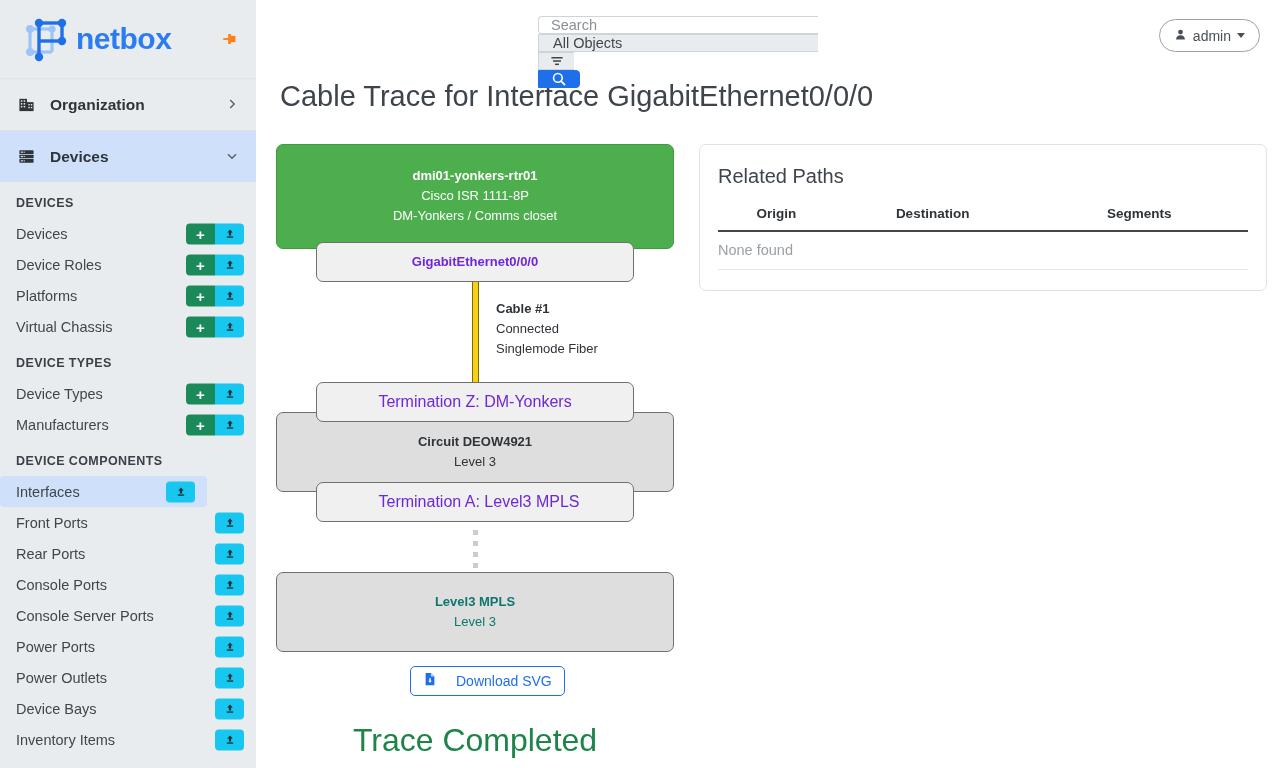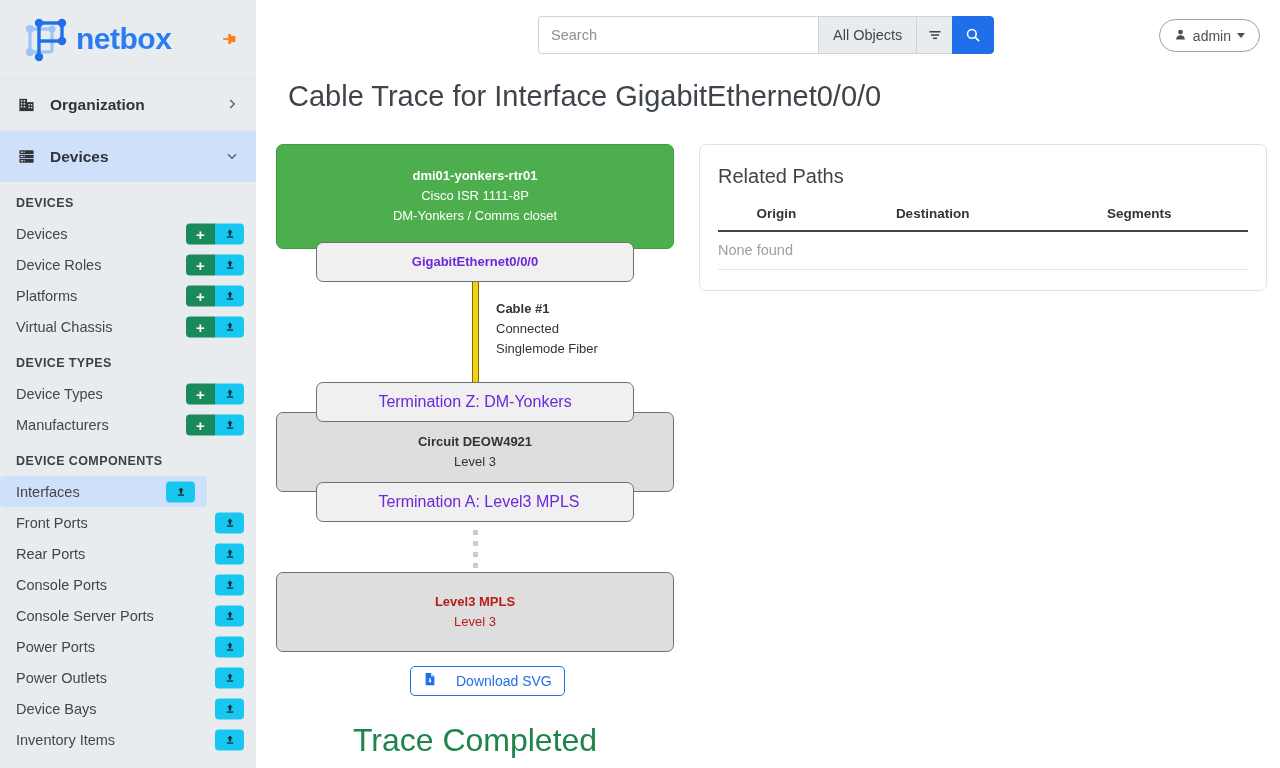--- a/index.html
+++ b/index.html
@@ -118,20 +118,21 @@
     display: flex;
     align-items: center;
     padding: 0 20px;
     position: relative;
   }
   .search-wrap {
     display: flex;
     align-items: stretch;
     height: 38px;
     margin: 0 auto 0 262px;
+    flex-direction: column;
   }
   .search-input {
     width: 280px;
     border: 1px solid #ced4da;
     border-right: none;
     border-radius: 4px 0 0 4px;
     padding: 0 12px;
     font-size: 14.5px;
     color: #495057;
     font-family: "Liberation Sans", sans-serif;
@@ -179,21 +180,21 @@
     color: #4a5058;
     background: #fff;
     cursor: pointer;
   }
   .caret { width: 0; height: 0; border-left: 4.5px solid transparent; border-right: 4.5px solid transparent; border-top: 5px solid #4a5058; }
 
   .page-title {
     font-size: 29px;
     font-weight: 400;
     color: #3e444b;
-    padding: 8px 0 0 32px;
+    padding: 8px 0 0 24px;
     line-height: 1.3;
   }
 
   .content-row { display: flex; padding: 28px 20px 0 20px; }
 
   
   .trace-col { width: 398px; flex: 0 0 398px; position: relative; }
   .diagram { position: relative; width: 398px; height: 500px; }
 
   .node {
@@ -205,21 +206,21 @@
     align-items: center;
     justify-content: center;
     text-align: center;
   }
   .node .t1 { font-size: 13px; font-weight: 700; line-height: 1.55; }
   .node .t2 { font-size: 13px; font-weight: 400; line-height: 1.55; }
 
   .node.device { background: #4cae4c; border-color: #419c41; color: #ffffff; }
   .node.term   { background: #f0f0f0; color: #6d28d9; }
   .node.circuit{ background: #dedede; color: #2f3439; }
-  .node.provider{ background: #dedede; color: #b91c1c; }
+  .node.provider{ background: #dedede; color: #0f766e; }
 
   .cable-line { position: absolute; background: #f5d215; border-left: 1px solid #7a6a0a; border-right: 1px solid #7a6a0a; }
   .cable-label { position: absolute; text-align: left; }
   .cable-label .c1 { font-size: 13px; font-weight: 700; color: #2f3439; line-height: 20px; }
   .cable-label .c2 { font-size: 13px; font-weight: 400; color: #2f3439; line-height: 20px; }
 
   .dotted { position: absolute; width: 5px; }
   .dot { width: 5px; height: 5px; background: #c9cdd1; margin-bottom: 6px; }
 
   .dl-btn {

